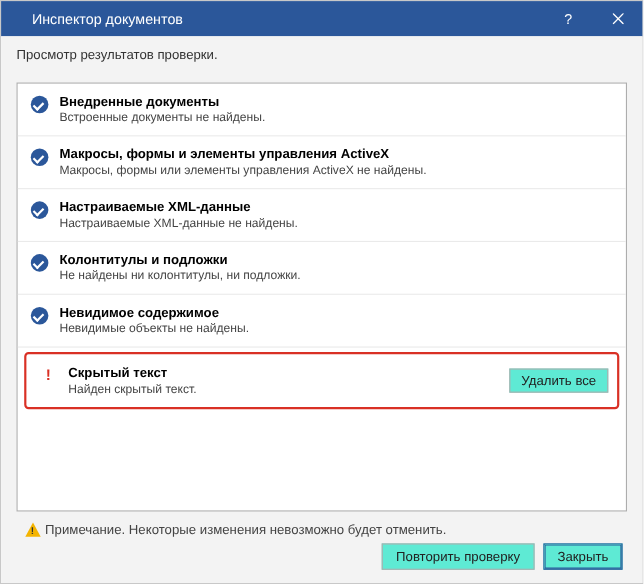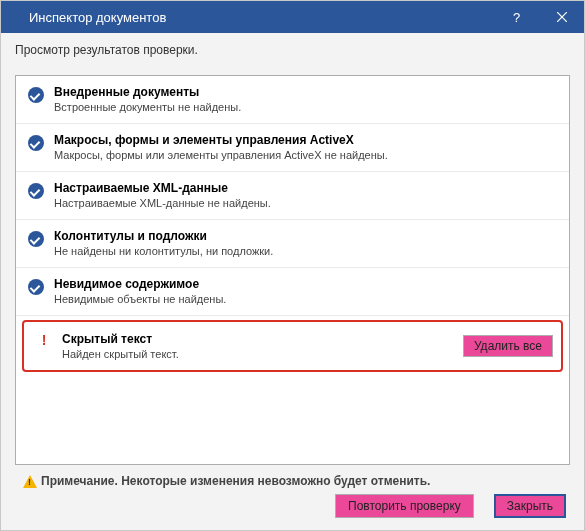--- a/index.html
+++ b/index.html
@@ -139,46 +139,45 @@
     }
     .item-desc {
       color: #444;
       font-size: 11px;
     }
     .item-action {
       align-self: center;
       margin-left: 8px;
     }
     .btn {
-      background: #ec4899;
+      background: #5eead4;
       border: 1px solid #adadad;
       padding: 3px 10px;
       font-size: 12px;
       font-family: inherit;
       color: #222;
       cursor: pointer;
       min-width: 80px;
     }
     .btn-primary {
       border: 1px solid #2b579a;
       box-shadow: inset 0 0 0 1px #2b579a;
     }
     .footer-note {
       display: flex;
       align-items: center;
       padding: 8px 0 6px 4px;
       color: #444;
       font-size: 12px;
-      font-weight: bold;
     }
     .footer-note .icon-col { width: 22px; }
     .footer-btns {
       display: flex;
       justify-content: flex-end;
-      gap: 20px;
+      gap: 8px;
       padding-right: 4px;
     }
     .footer-btns .btn {
       min-width: auto;
       padding: 4px 12px;
     }
   </style>
 </head>
 <body>
 

